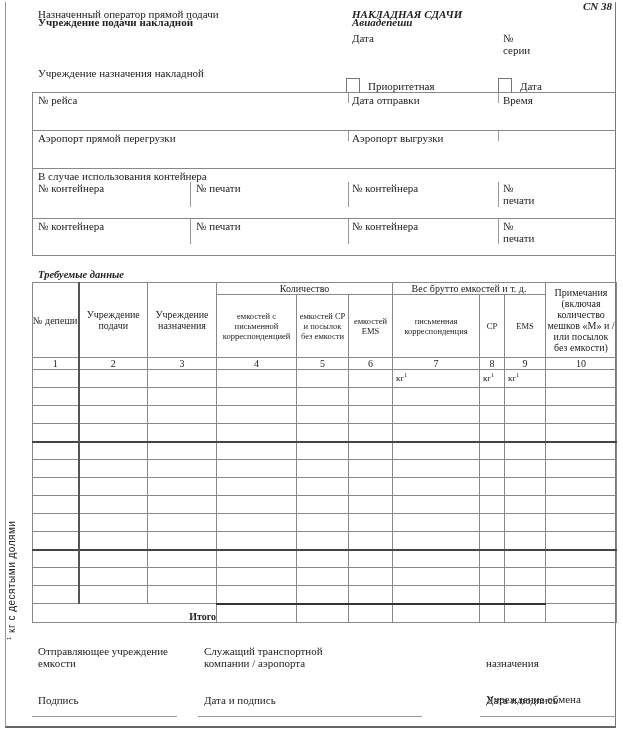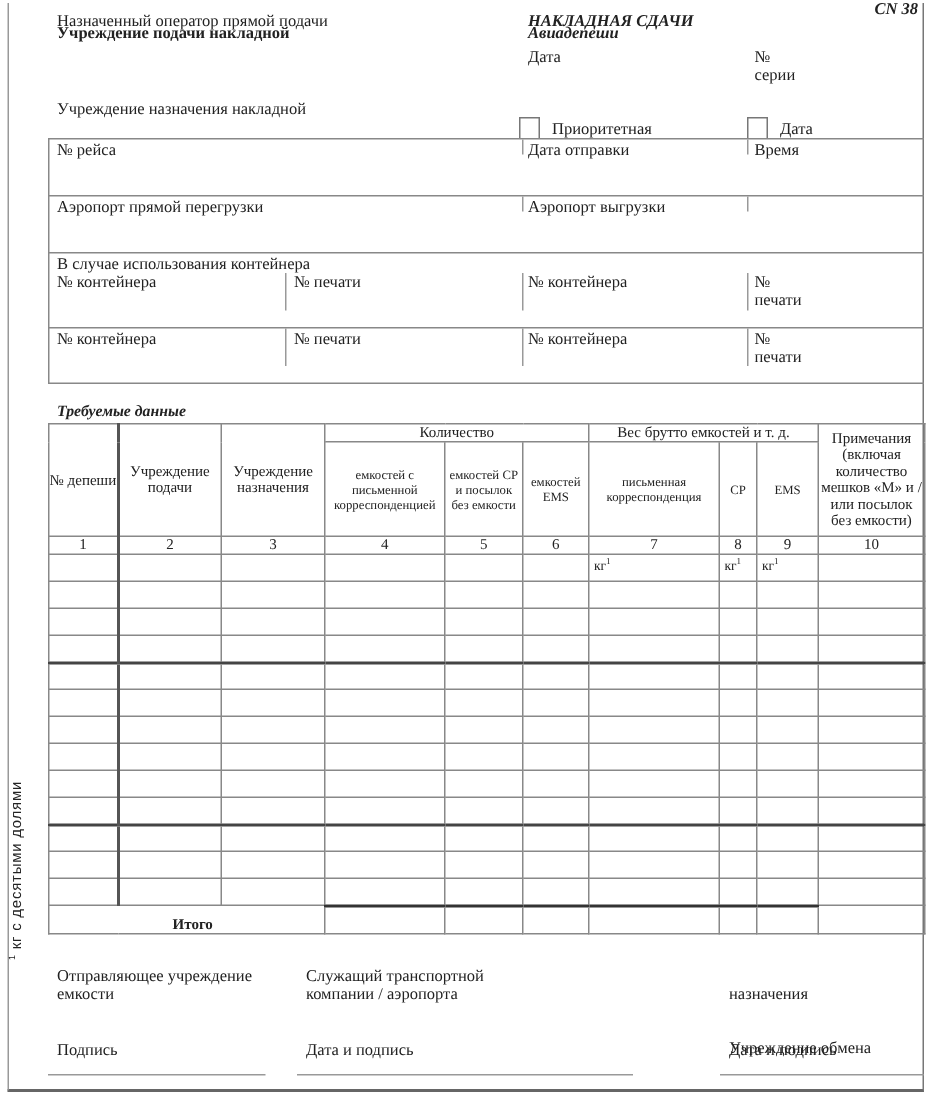--- a/index.html
+++ b/index.html
@@ -275,21 +275,21 @@
         <td></td>
         <td></td>
         <td></td>
         <td></td>
         <td></td>
         <td></td>
         <td></td>
         <td></td>
       </tr>
       <tr style="height: 19px;">
-        <td colspan="3" style="text-align: center; vertical-align: bottom; font-weight: bold; padding-left: 8px; border-top: 1px solid rgb(136, 136, 136);">Итого</td>
+        <td colspan="3" style="text-align: right; vertical-align: bottom; font-weight: bold; padding-left: 8px; border-top: 1px solid rgb(136, 136, 136);">Итого</td>
         <td style="border-top: 2px solid rgb(51, 51, 51);"></td>
         <td style="border-top: 2px solid rgb(51, 51, 51);"></td>
         <td style="border-top: 2px solid rgb(51, 51, 51);"></td>
         <td style="border-top: 2px solid rgb(51, 51, 51);"></td>
         <td style="border-top: 2px solid rgb(51, 51, 51);"></td>
         <td style="border-top: 2px solid rgb(51, 51, 51);"></td>
         <td></td>
       </tr>
     </tbody>
 </table>

